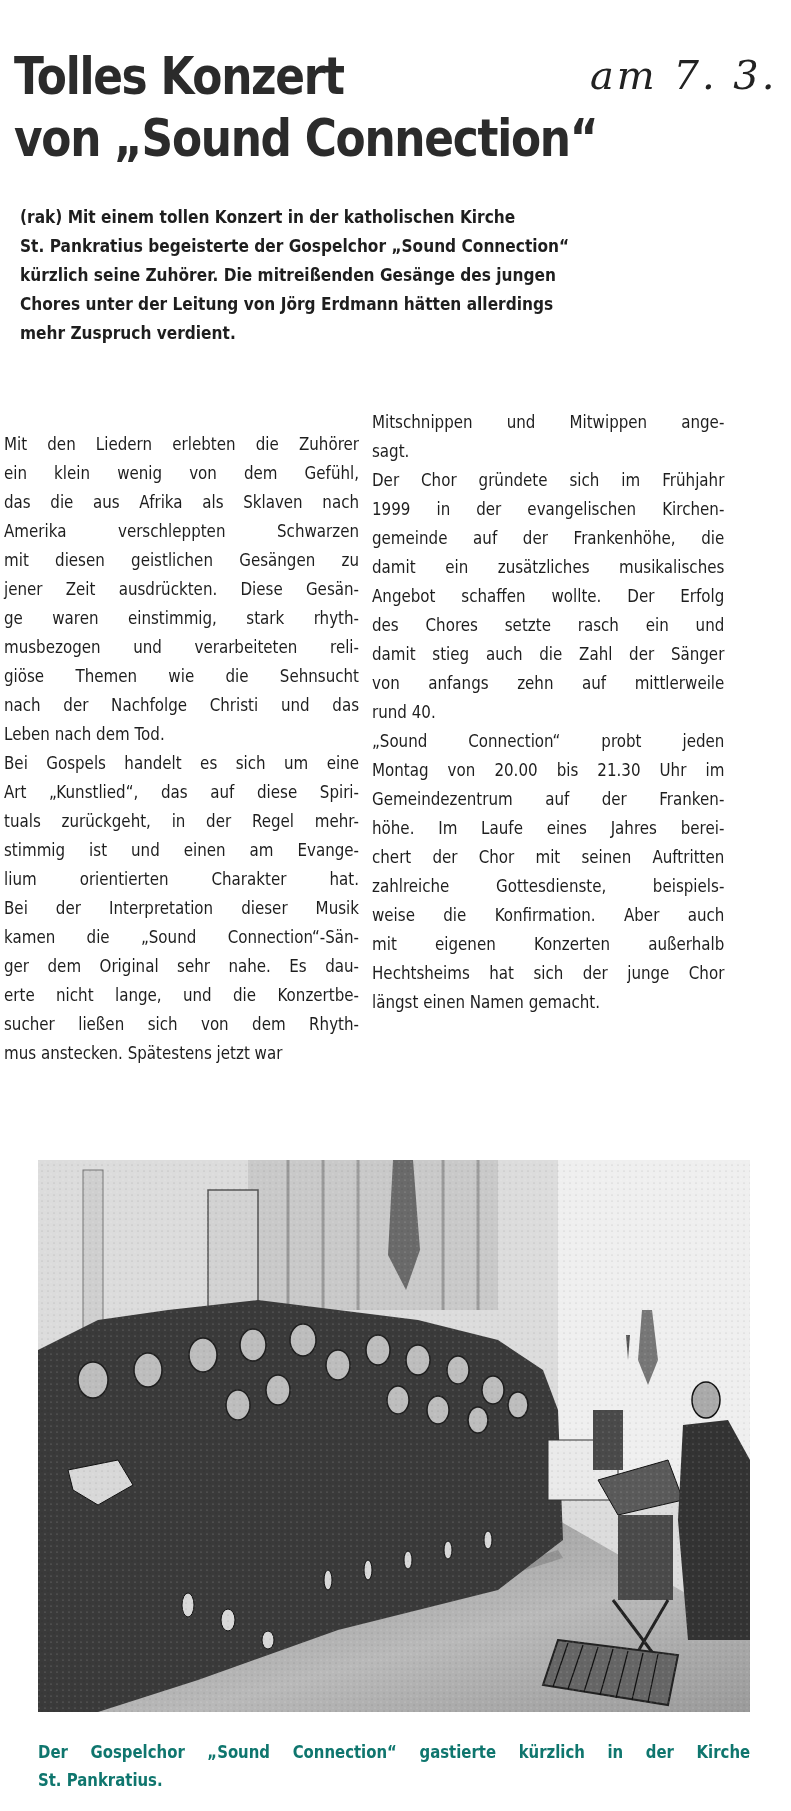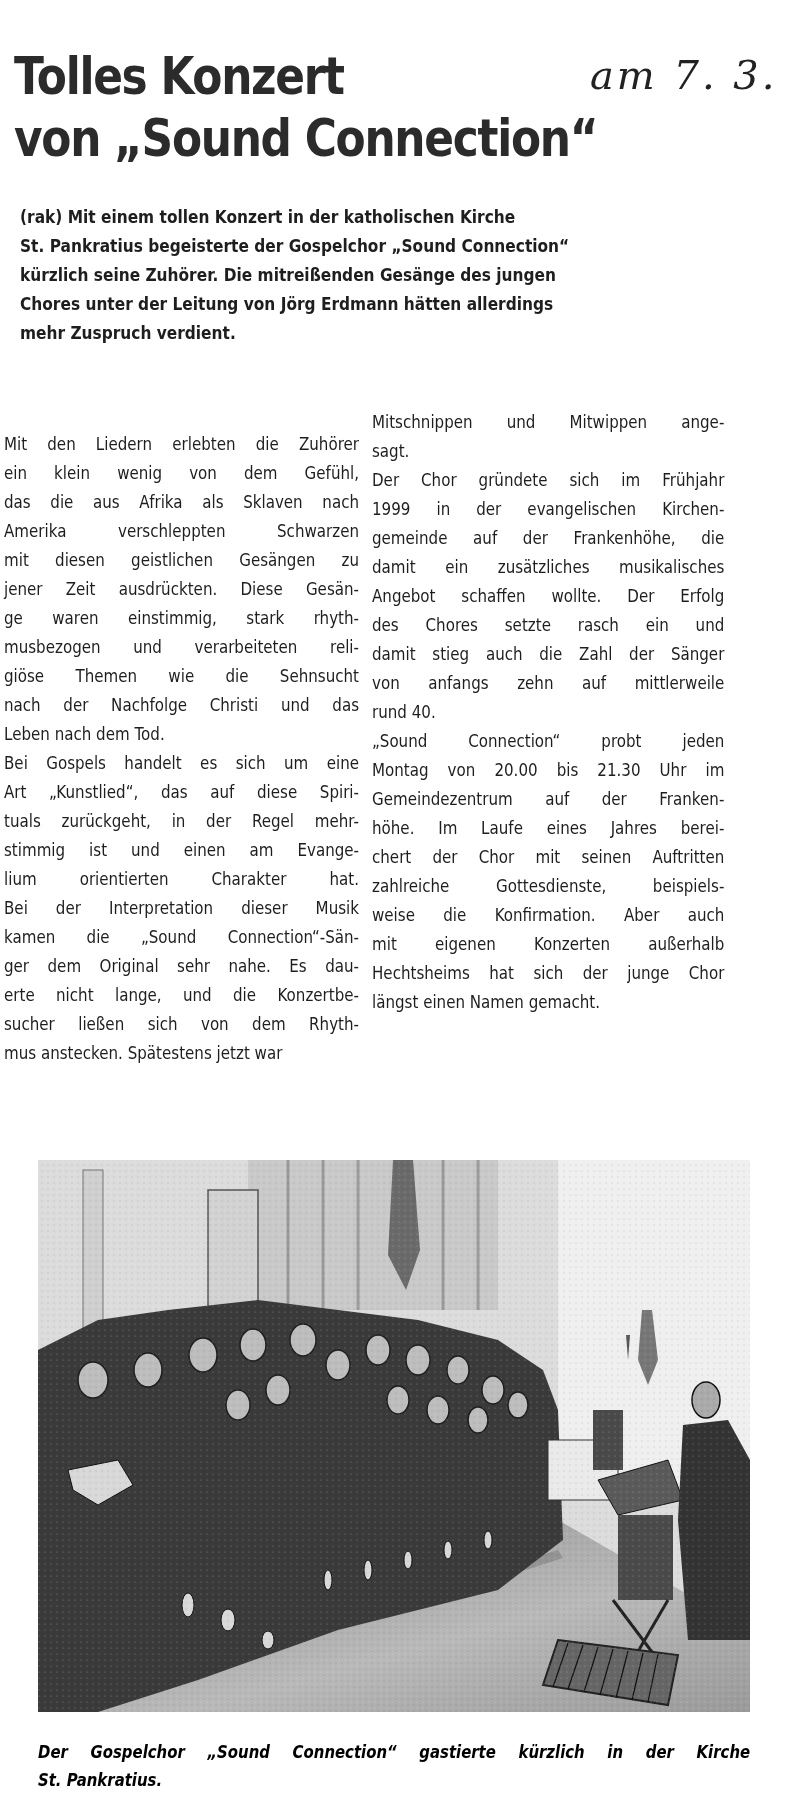--- a/index.html
+++ b/index.html
@@ -33,22 +33,22 @@
   .col-left { left: 4px; width: 355px; margin-top: 22px; }
   .col-right { left: 372px; width: 352px; }
   .col .inner { width: 400px; transform: scaleX(0.8875); transform-origin: left top; }
   .col-right .inner { width: 397px; }
 
   .photo { position: absolute; left: 38px; top: 1160px; width: 712px; height: 552px;
            overflow: hidden; background: #cfcfcf; }
   .photo svg { display: block; }
 
   .caption { position: absolute; left: 38px; top: 1738px; width: 712px; margin: 0;
-             font-family: "DejaVu Sans", sans-serif; font-style: italic; font-weight: bold;
-             font-size: 17px; line-height: 28px; color: #000000; }
+             font-family: "DejaVu Sans", sans-serif; font-weight: bold;
+             font-size: 17px; line-height: 28px; color: #0f766e; }
   .caption .ln { display: block; white-space: nowrap; }
   .caption .inner { width: 812px; transform: scaleX(0.877); transform-origin: left top; }
   .caption .ln.first { text-align: justify; text-align-last: justify; }
 </style>
 </head>
 <body>
 
 <div class="page">
 
   <h1 class="headline">

